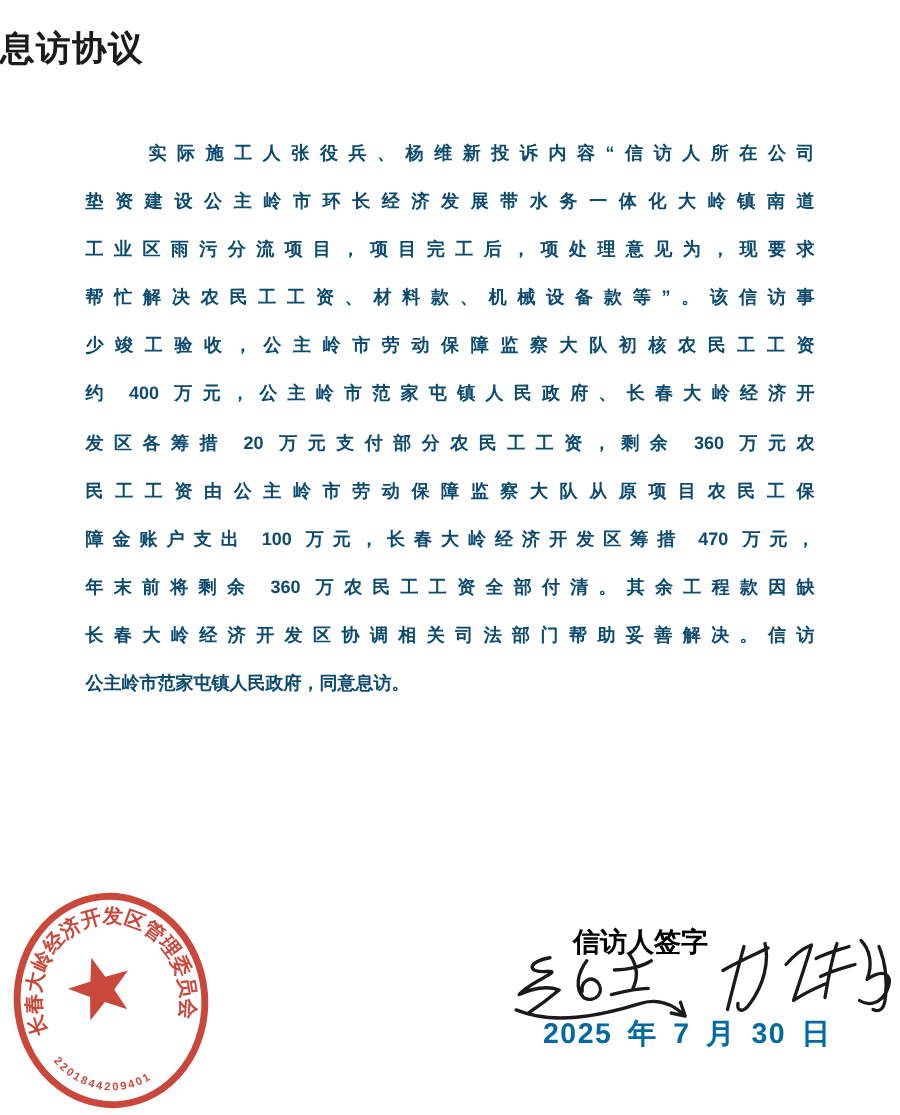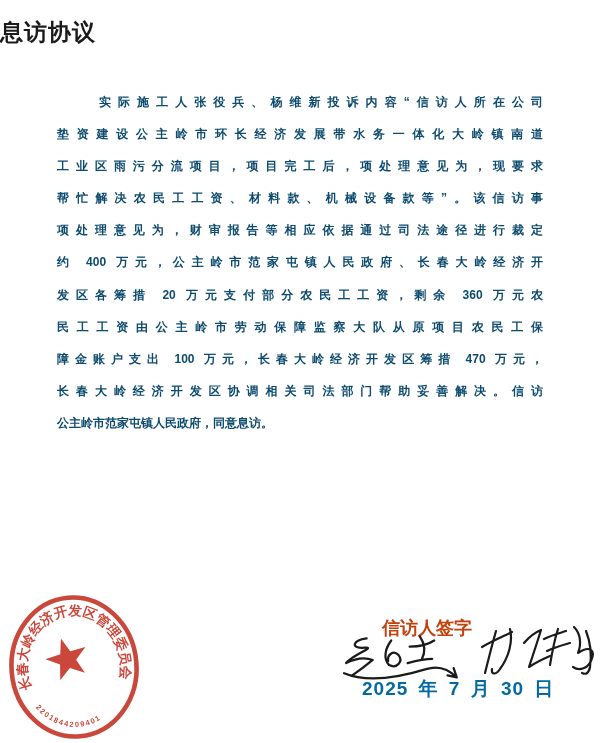--- a/index.html
+++ b/index.html
@@ -14,21 +14,21 @@
   .body-text{
     position:absolute;left:57px;top:86px;width:486px;
     font-size:12px;font-weight:600;line-height:32.1px;color:#0c4a6e;
   }
   .bline{
     text-align:justify;text-align-last:justify;height:32.1px;overflow:visible;
   }
   .bline:first-child{text-indent:42px;}
   .bline:last-child{text-align-last:left;}
   .sig-label{
-    position:absolute;left:382px;top:616px;font-size:18px;font-weight:600;color:#c2410c;
+    position:absolute;left:382px;top:616px;font-size:18px;font-weight:600;color:#000000;
   }
   .sig-zhang{position:absolute;left:340px;top:632px;}
   .sig-yang{position:absolute;left:480px;top:622px;}
   .sig-stroke{stroke:#1a1a1a;stroke-width:2.2;fill:none;stroke-linecap:round;stroke-linejoin:round;}
   .doc-date{
     position:absolute;left:362px;top:676px;font-size:19px;font-weight:600;
     letter-spacing:1px;word-spacing:4px;color:#0369a1;
   }
   .seal{position:absolute;left:4px;top:591px;width:140px;height:152px;opacity:.9;}
 </style>
@@ -37,25 +37,26 @@
 
 <div class="page">
 
   <div class="doc-title">息访协议</div>
 
   <div class="body-text">
       <div class="bline">实际施工人张役兵、杨维新投诉内容“信访人所在公司</div>
       <div class="bline">垫资建设公主岭市环长经济发展带水务一体化大岭镇南道</div>
       <div class="bline">工业区雨污分流项目，项目完工后，项处理意见为，现要求</div>
       <div class="bline">帮忙解决农民工工资、材料款、机械设备款等”。该信访事</div>
-      <div class="bline">项处理意见为，财审报告等相应依据通过司法途径进行裁定</div>
+      <div class="bline">少竣工验收，公主岭市劳动保障监察大队初核农民工工资</div>
       <div class="bline">约 400 万元，公主岭市范家屯镇人民政府、长春大岭经济开</div>
       <div class="bline">发区各筹措 20 万元支付部分农民工工资，剩余 360 万元农</div>
       <div class="bline">民工工资由公主岭市劳动保障监察大队从原项目农民工保</div>
       <div class="bline">障金账户支出 100 万元，长春大岭经济开发区筹措 470 万元，</div>
+      <div class="bline">年末前将剩余 360 万农民工工资全部付清。其余工程款因缺</div>
       <div class="bline">长春大岭经济开发区协调相关司法部门帮助妥善解决。信访</div>
       <div class="bline">公主岭市范家屯镇人民政府，同意息访。</div>
     </div>
 
   <svg class="seal" viewBox="0 0 140 152" xmlns="http://www.w3.org/2000/svg">
     <g transform="rotate(-5 70 76)">
       <ellipse cx="70" cy="76" rx="62.5" ry="69.5" fill="none" stroke="#c53526" stroke-width="4.6"></ellipse>
       <defs>
         <path id="sealTopArc" d="M 25.8,93.8 A 47,52 0 1 1 114.2,93.8" fill="none"></path>
         <path id="sealBottomArc" d="M 24.1,106 A 53,60 0 0 0 115.9,106" fill="none"></path>

